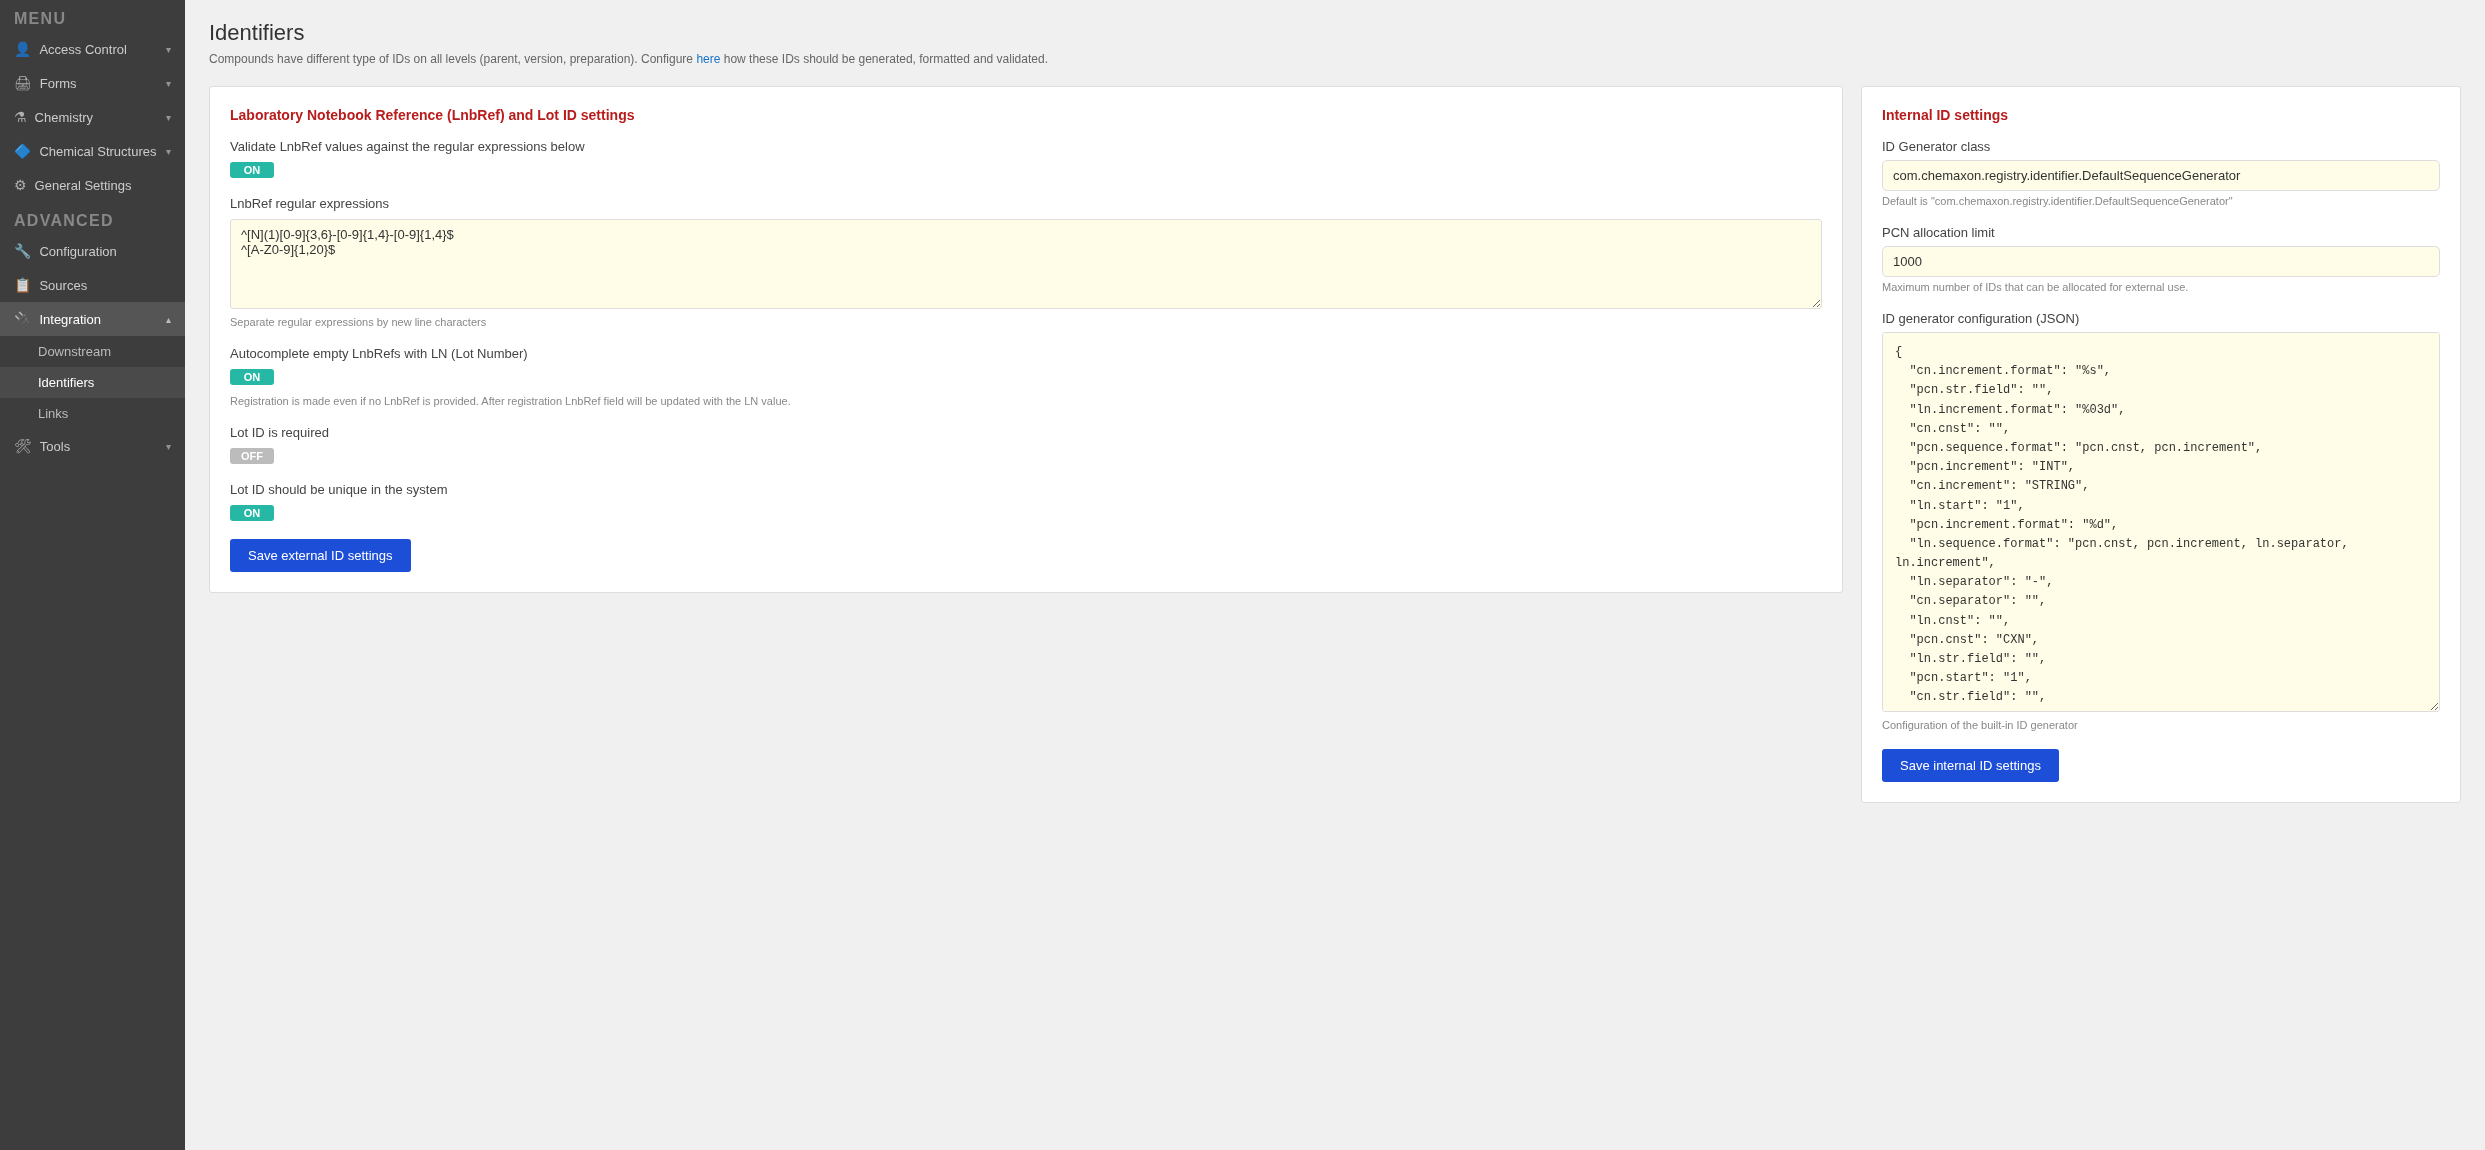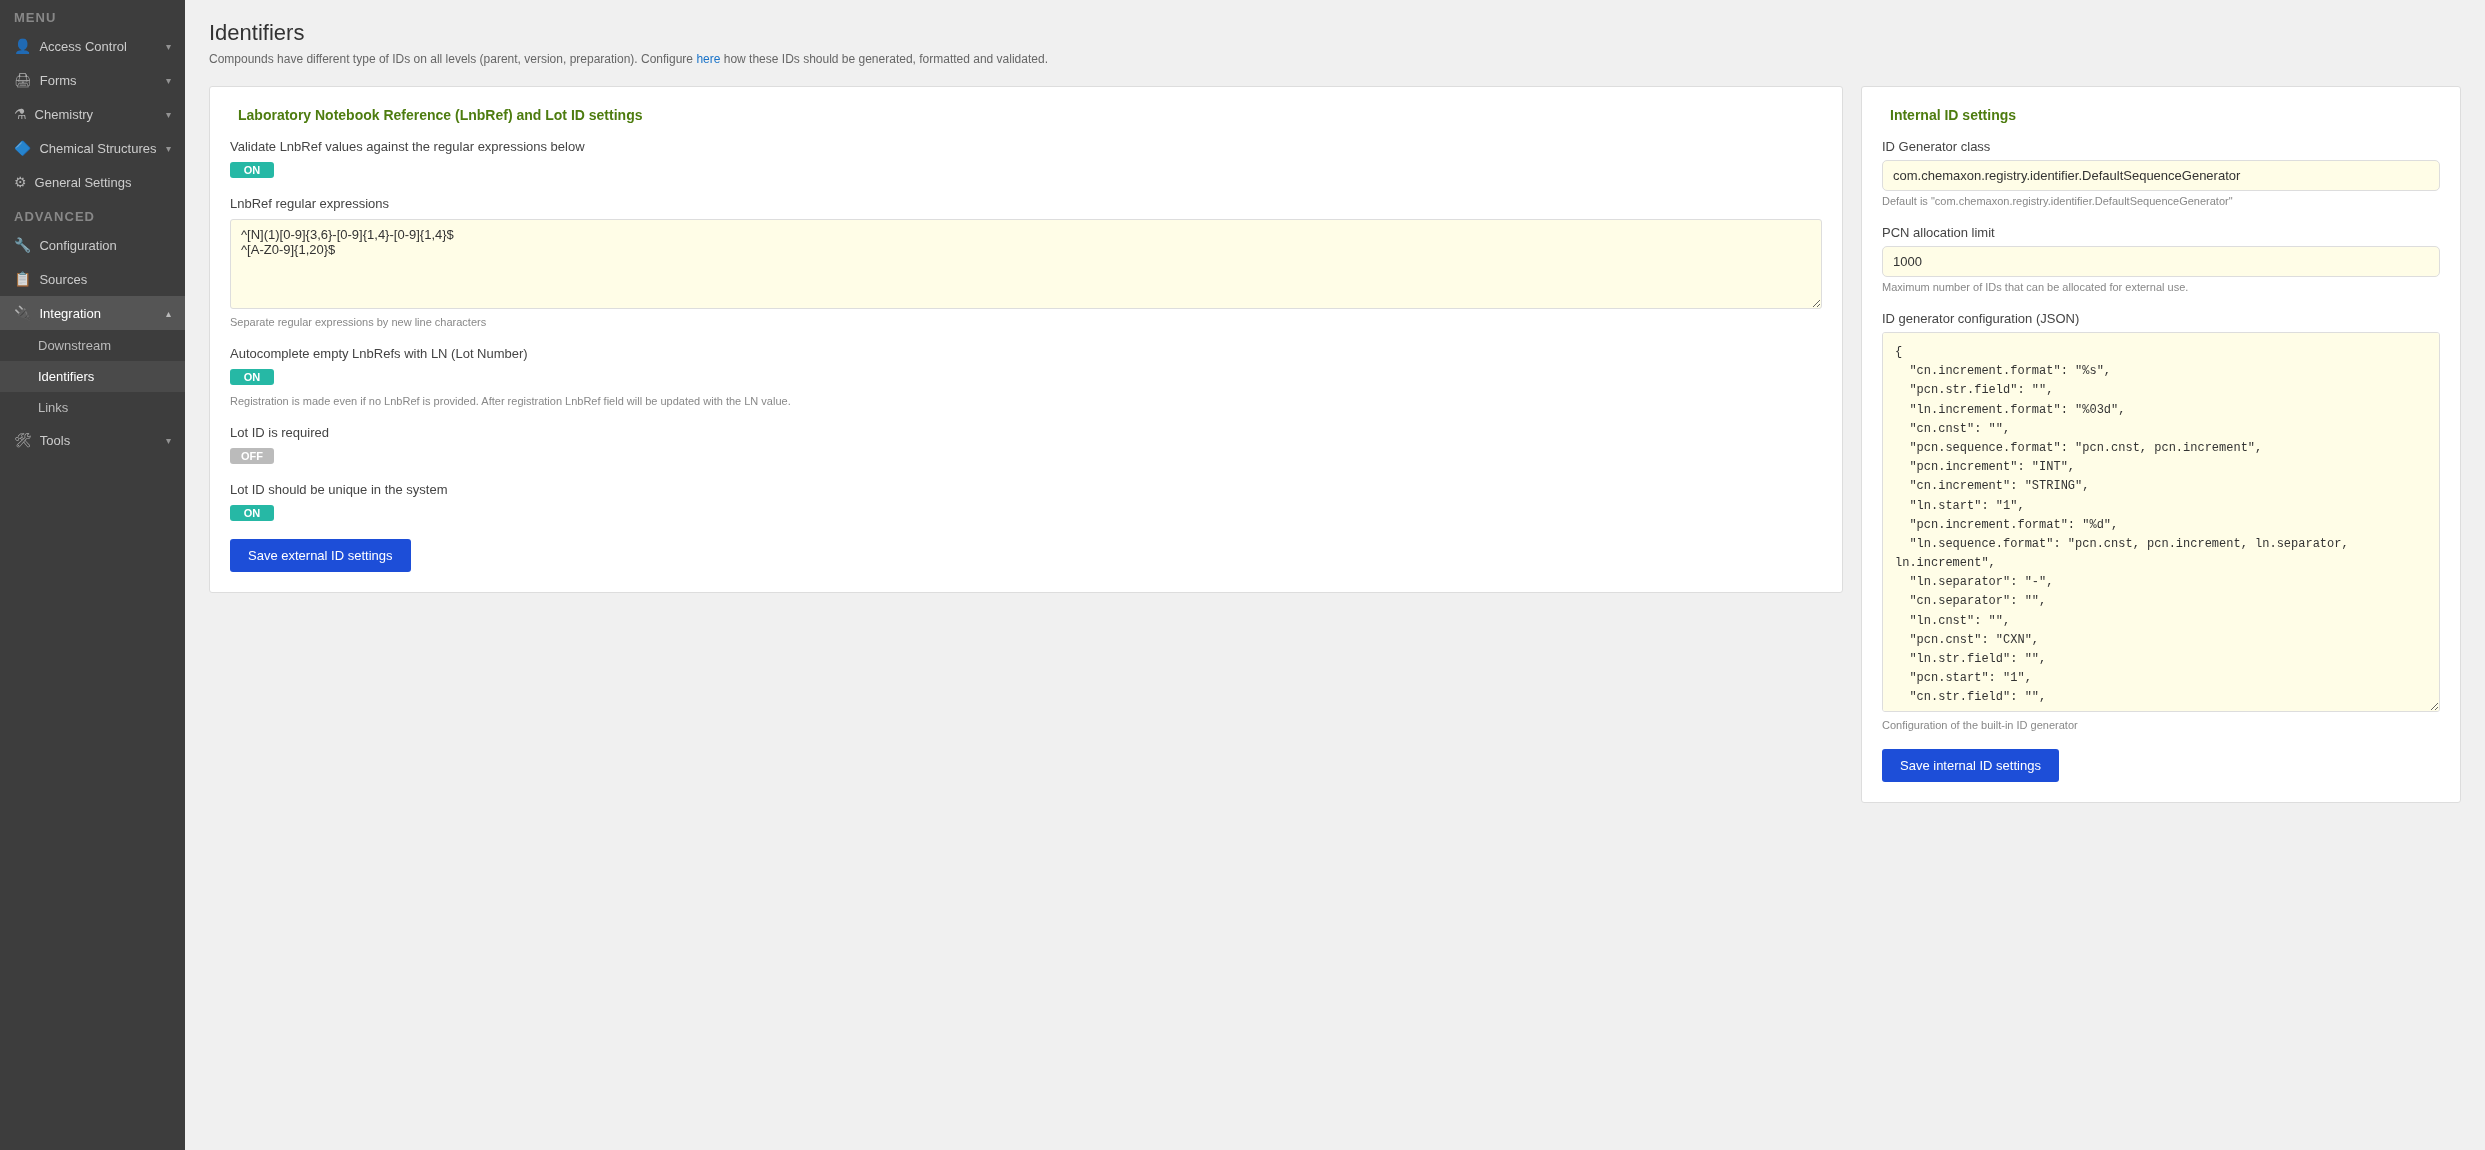--- a/index.html
+++ b/index.html
@@ -9,21 +9,21 @@
     #sidebar {
       width: 185px;
       min-width: 185px;
       background: #3d3d3d;
       color: #ccc;
       display: flex;
       flex-direction: column;
       overflow-y: auto;
     }
     .sidebar-section-label {
-      font-size: 13px;
+      font-size: 16px;
       font-weight: 700;
       color: #888;
       padding: 10px 14px 4px 14px;
       letter-spacing: 0.08em;
       text-transform: uppercase;
     }
     .sidebar-item {
       display: flex;
       align-items: center;
       padding: 9px 14px;
@@ -78,23 +78,22 @@
       border: 1px solid #ddd;
       border-radius: 3px;
       padding: 20px;
     }
     .panel-left { flex: 1; }
     .panel-right { width: 576px; min-width: 600px; }
 
     .panel-title {
       font-size: 14px;
       font-weight: 600;
-      color: #4d7c0f;
+      color: #b91c1c;
       margin-bottom: 16px;
-      margin-left: 8px;
     }
 
     
     .toggle-row { display: flex; align-items: center; margin-bottom: 10px; }
     .toggle {
       display: inline-flex;
       align-items: center;
       background: #26b8a5;
       border-radius: 3px;
       padding: 2px 0;

